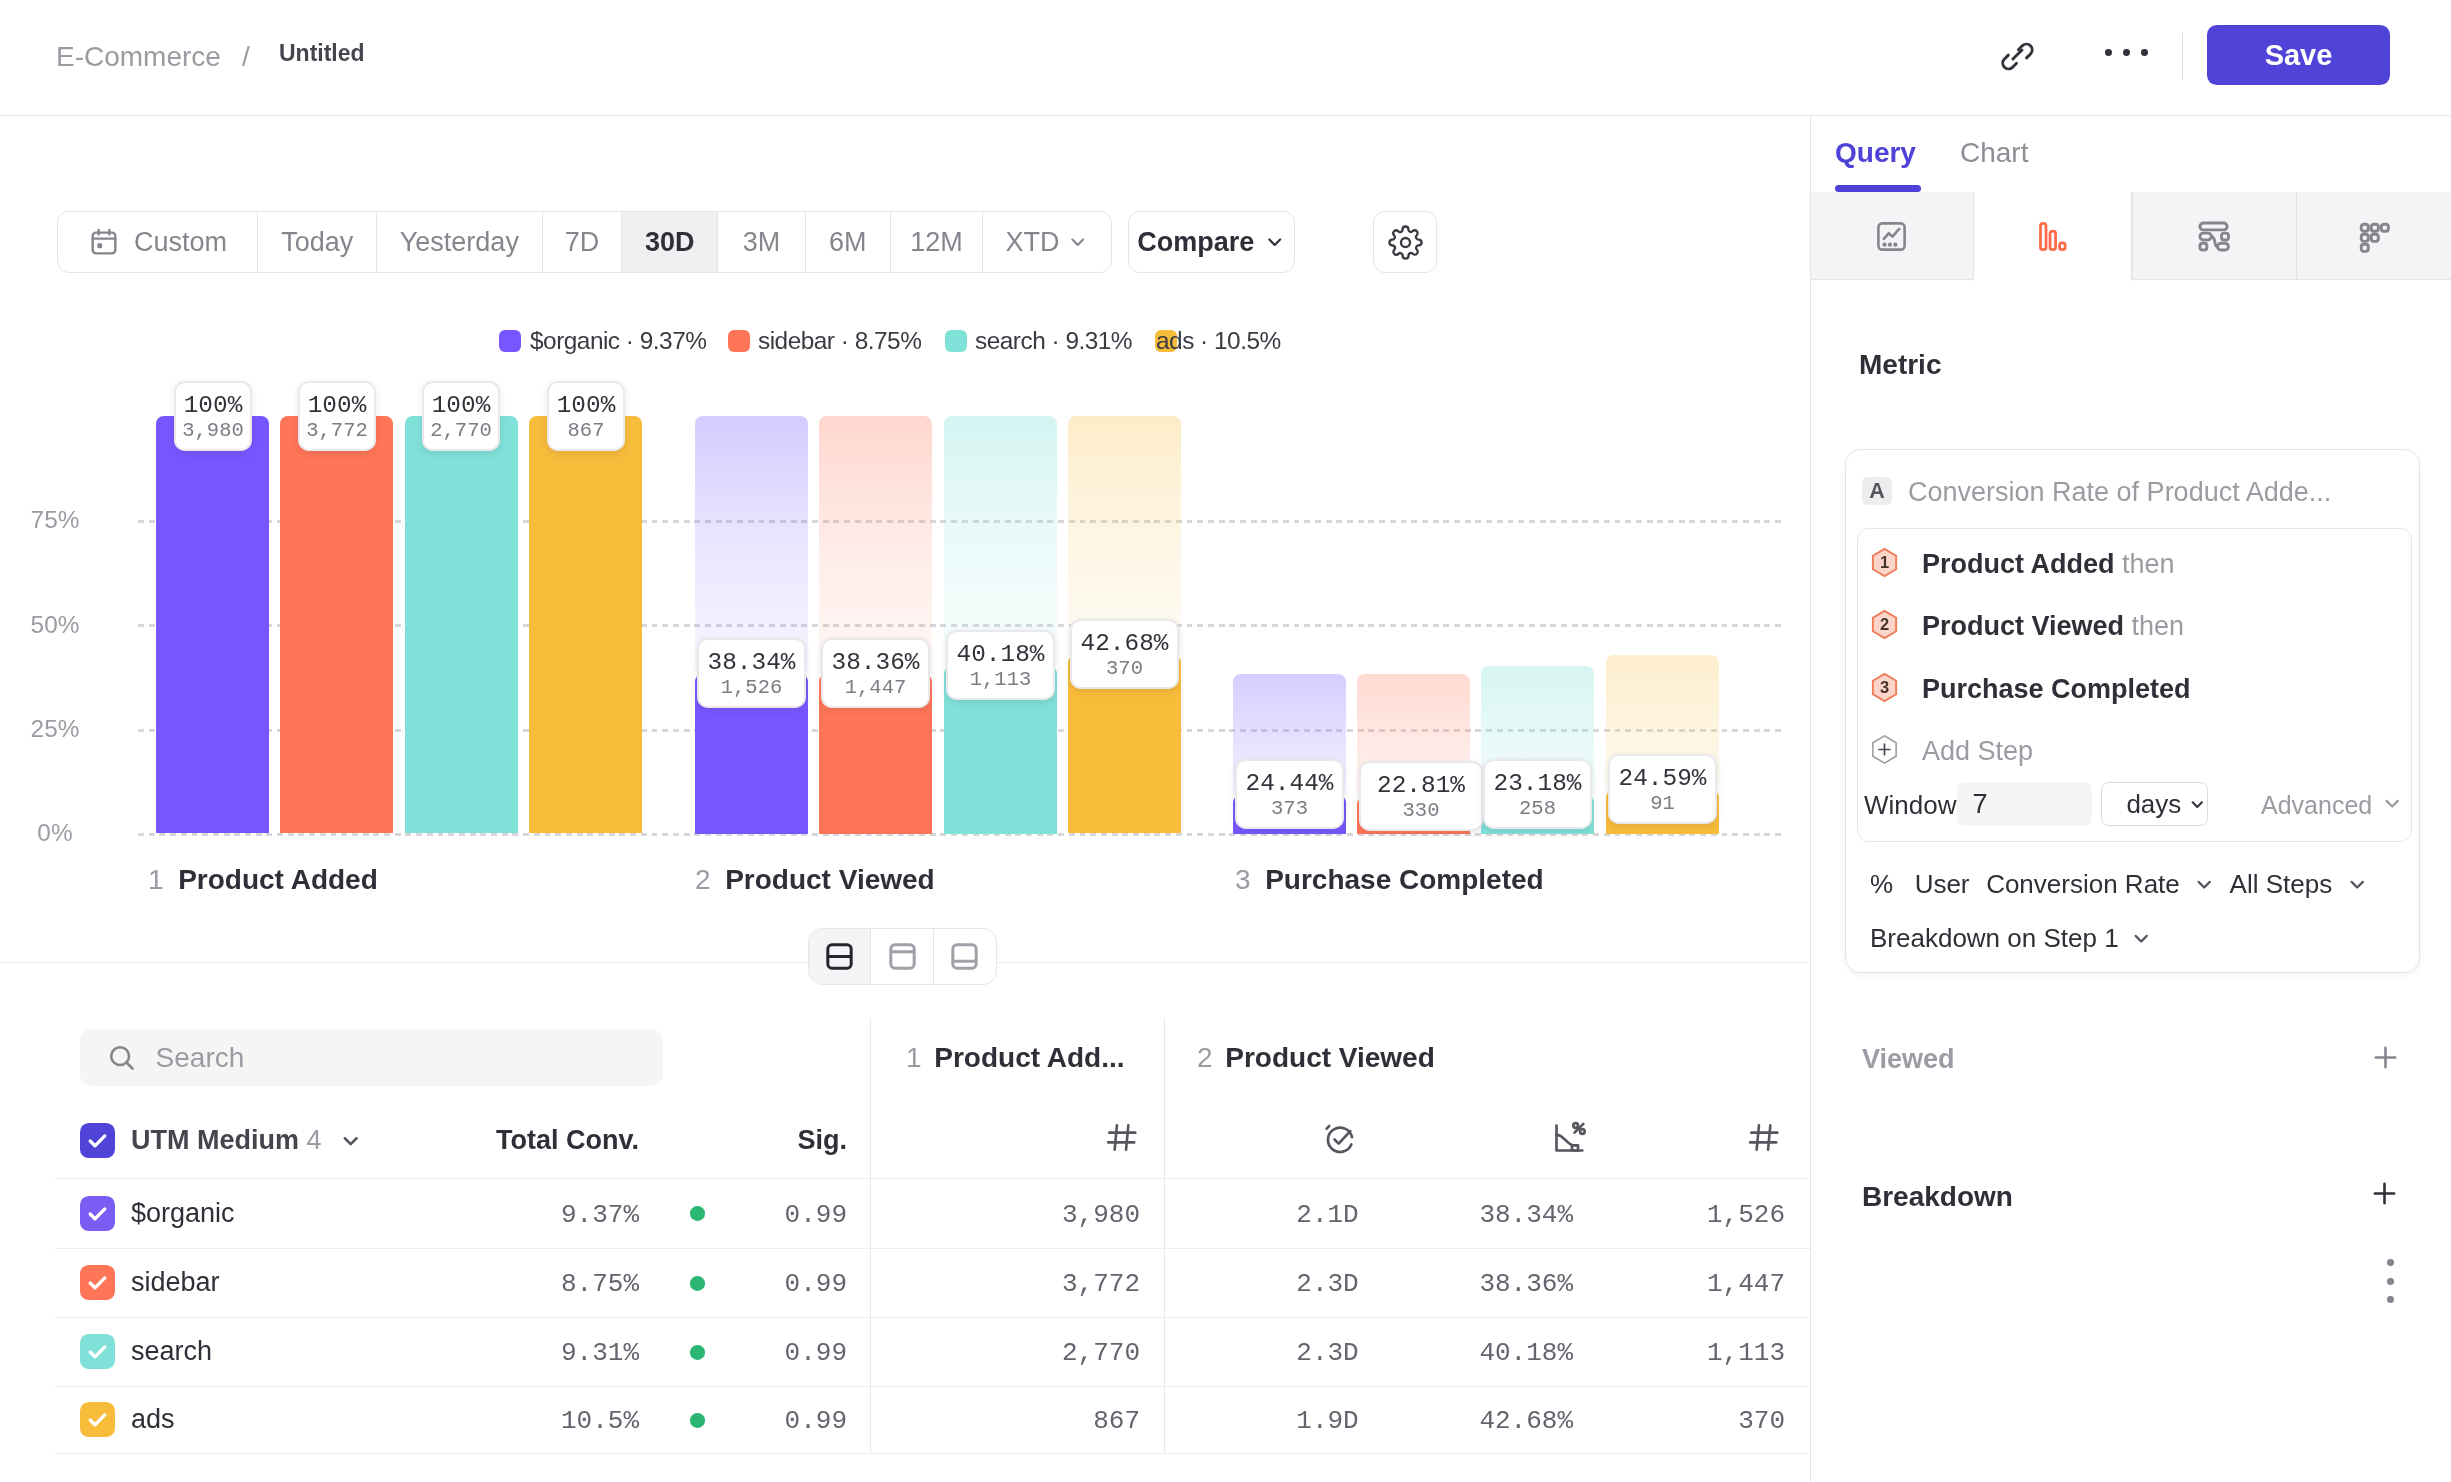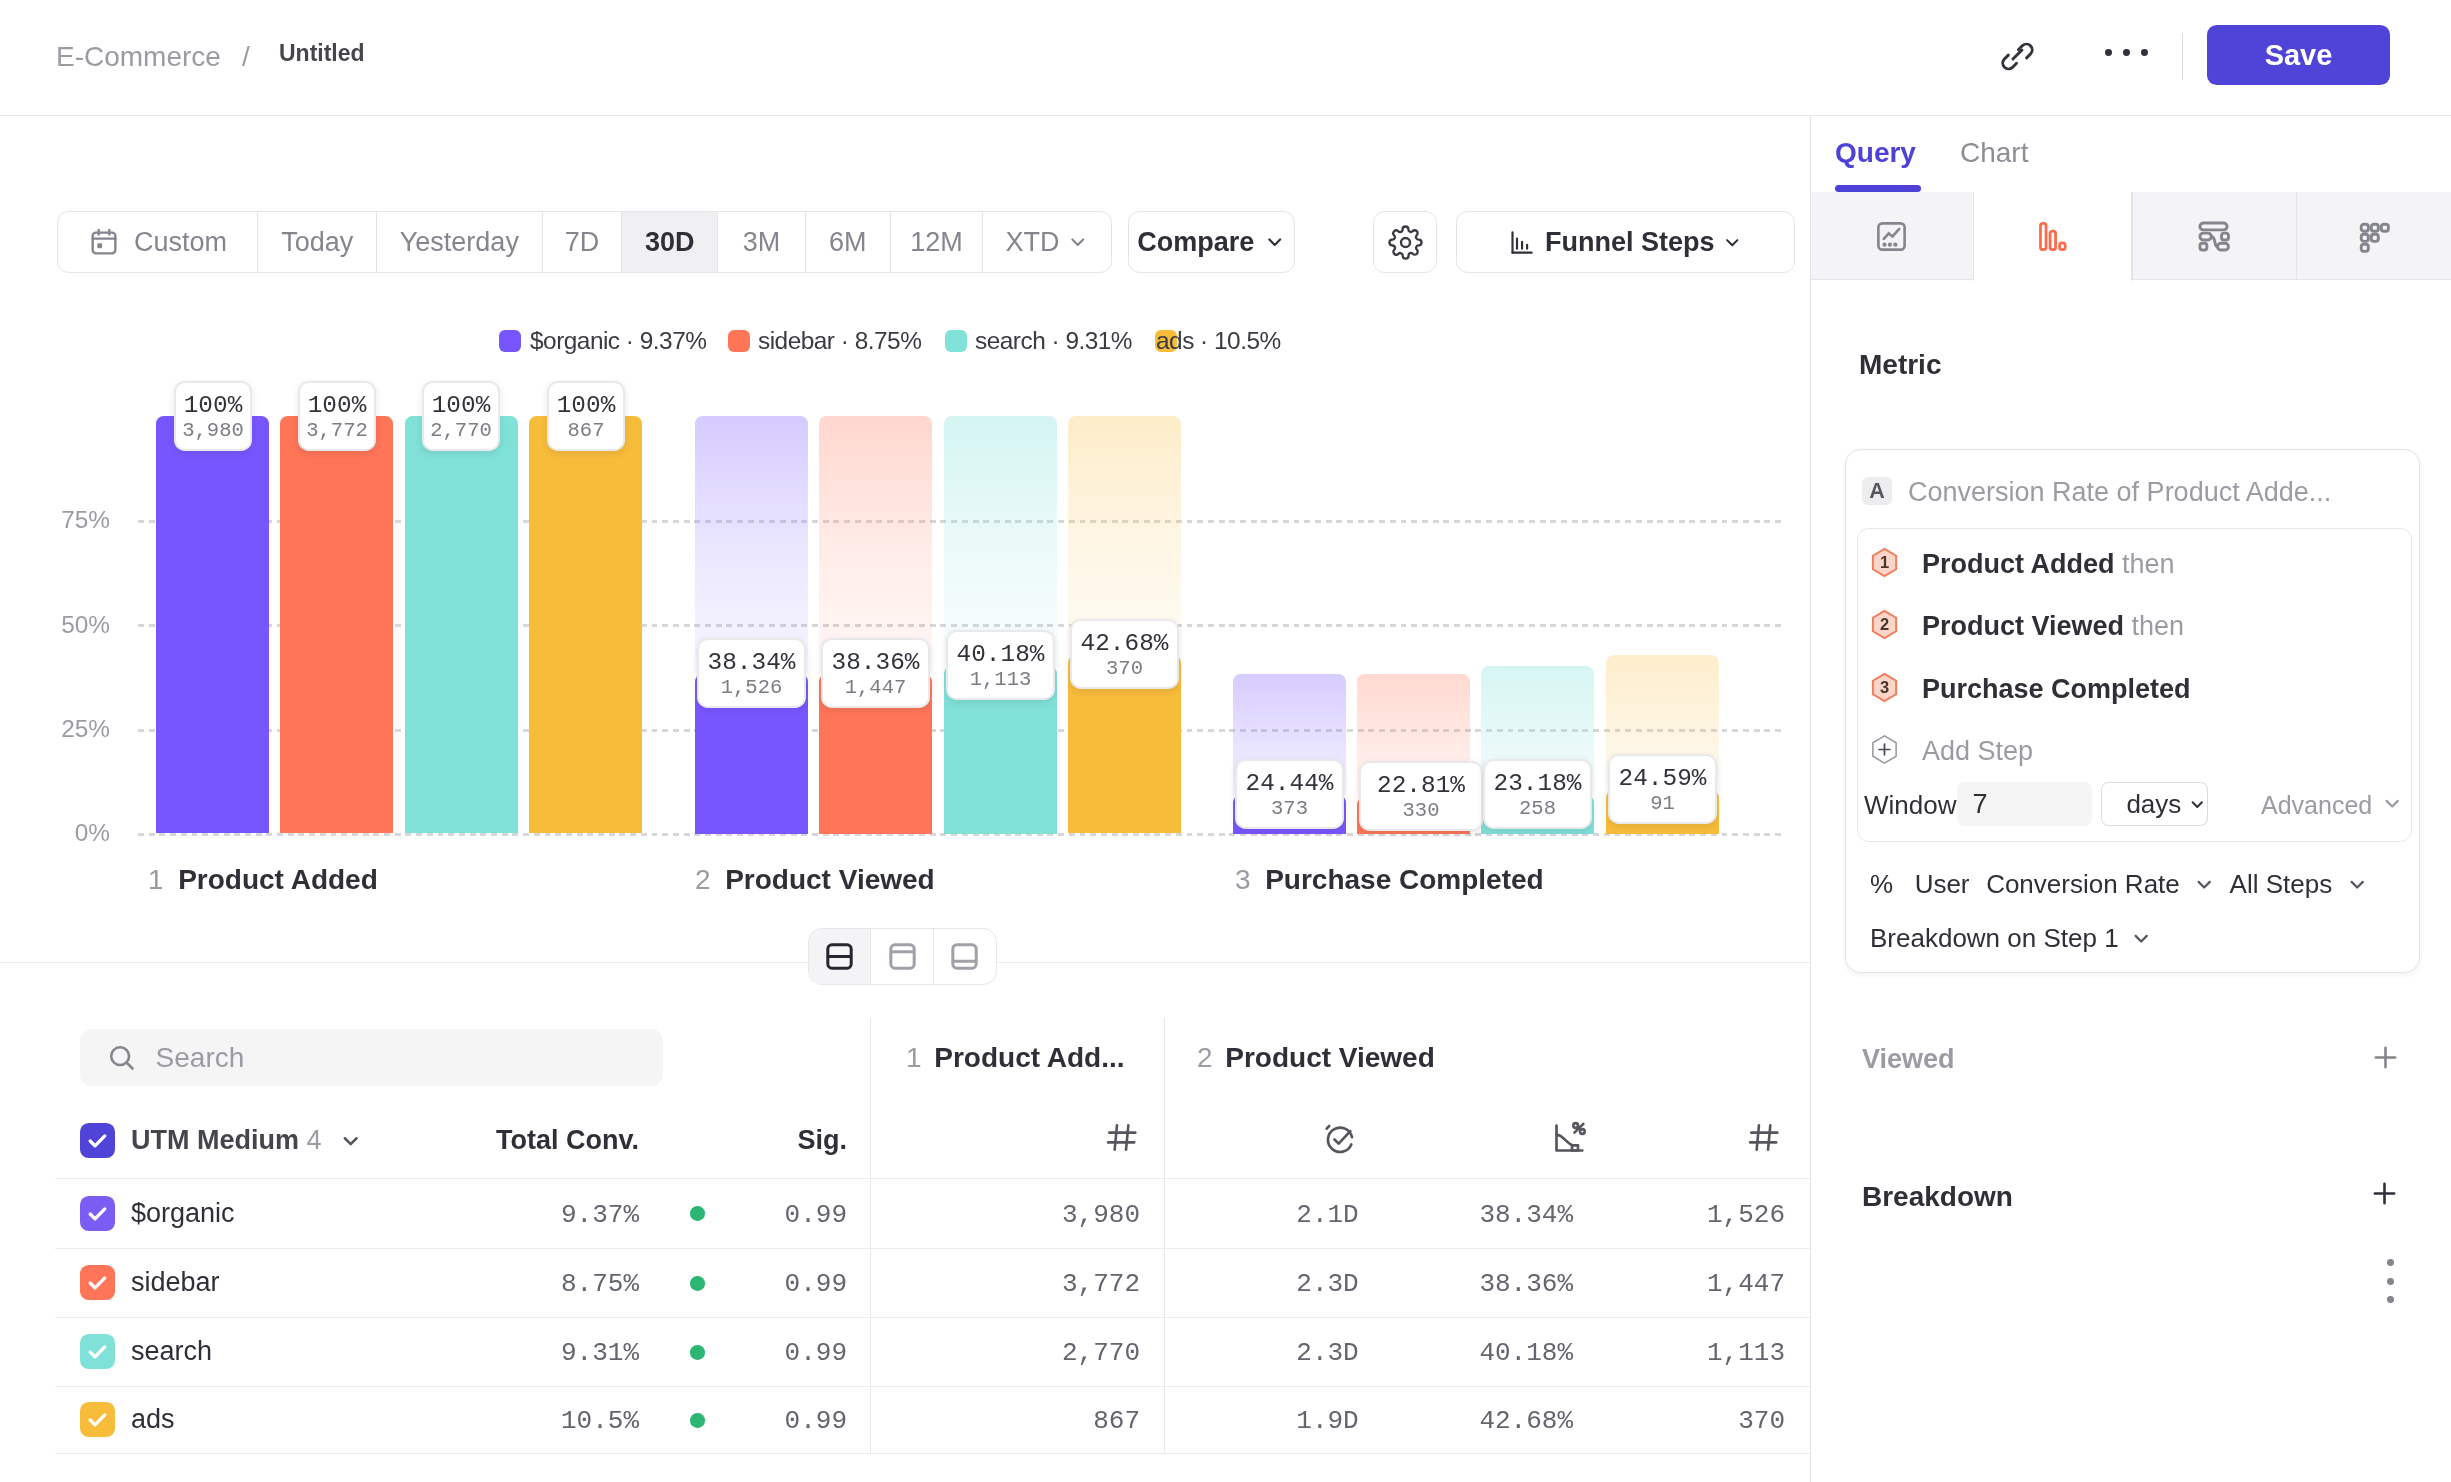--- a/index.html
+++ b/index.html
@@ -2,21 +2,21 @@
 <html><head>
 <meta charset="utf-8">
 <style>
   * { margin:0; padding:0; box-sizing:border-box; }
   html,body { width:2452px; height:1482px; background:#fff; font-family:"Liberation Sans", sans-serif; }
   .abs { position:absolute; }
   #page { position:relative; width:2452px; height:1482px; overflow:hidden; background:#fff; }
   .seg { display:flex; align-items:center; justify-content:center; height:100%; color:#85858e; font-size:27px; }
   .gl { left:138px; width:1647px; height:2.9px;
         background:repeating-linear-gradient(90deg,#d7d7db 0 5.9px,transparent 5.9px 10.7px); }
-  .yl { width:110px; text-align:right; font-size:24.4px; color:#9b9ba3; left:0; }
+  .yl { width:110px; text-align:center; font-size:24.4px; color:#9b9ba3; left:0; }
   .bar { width:113px; border-radius:7.8px 7.8px 0 0; }
   .tip { background:#fff; border:2px solid #e9e9ec; border-radius:10.7px; height:70px;
          box-shadow:0 2.9px 7.8px rgba(40,40,60,0.10); text-align:center; padding-top:8.8px; }
   .t1 { font-family:"Liberation Mono",monospace; font-size:24.4px; font-weight:500; color:#32323a; line-height:27px; }
   .t2 { font-family:"Liberation Mono",monospace; font-size:20.5px; color:#7c7c84; line-height:24.4px; }
   .rowline { left:55px; width:1755px; height:1px; background:#ececef; }
   .cb { width:35px; height:35px; border-radius:8.8px; display:flex; align-items:center; justify-content:center; }
   .rl { font-size:27px; color:#2f2f38; }
   .rv { font-family:"Liberation Mono",monospace; font-size:26px; color:#64646e; text-align:right; }
   .dot { width:14.6px; height:14.6px; border-radius:50%; background:#2bb673; }
@@ -79,33 +79,20 @@
       </svg>
   </div>
 
   <div class="abs" style="left:1373px;top:211px;width:64px;height:62px;border:1px solid #e5e5e9;border-radius:11.7px;display:flex;align-items:center;justify-content:center;">
     <svg width="35" height="35" viewBox="0 0 24 24" fill="none" stroke="#3a3a42" stroke-width="1.6" stroke-linecap="round" stroke-linejoin="round">
       <circle cx="12" cy="12" r="3.1"></circle>
       <path d="M19.4 15a1.65 1.65 0 0 0 .33 1.82l.06.06a2 2 0 1 1-2.83 2.83l-.06-.06a1.65 1.65 0 0 0-1.82-.33 1.65 1.65 0 0 0-1 1.51V21a2 2 0 1 1-4 0v-.09A1.65 1.65 0 0 0 9 19.4a1.65 1.65 0 0 0-1.82.33l-.06.06a2 2 0 1 1-2.83-2.83l.06-.06a1.65 1.65 0 0 0 .33-1.82 1.65 1.65 0 0 0-1.51-1H3a2 2 0 1 1 0-4h.09A1.65 1.65 0 0 0 4.6 9a1.65 1.65 0 0 0-.33-1.82l-.06-.06a2 2 0 1 1 2.83-2.83l.06.06a1.65 1.65 0 0 0 1.82.33H9a1.65 1.65 0 0 0 1-1.51V3a2 2 0 1 1 4 0v.09a1.65 1.65 0 0 0 1 1.51 1.65 1.65 0 0 0 1.82-.33l.06-.06a2 2 0 1 1 2.83 2.83l-.06.06a1.65 1.65 0 0 0-.33 1.82V9a1.65 1.65 0 0 0 1.51 1H21a2 2 0 1 1 0 4h-.09a1.65 1.65 0 0 0-1.51 1z"></path>
     </svg>
   </div>
 
-  <div class="abs" style="left:1456px;top:211px;width:339px;height:62px;border:1px solid #e5e5e9;border-radius:11.7px;display:flex;align-items:center;justify-content:center;color:#2f2f38;font-size:27px;font-weight:600;white-space:nowrap;">
-    <svg width="27" height="27" viewBox="0 0 24 24" fill="none" stroke="#2f2f38" stroke-width="1.9" stroke-linecap="round" style="margin-right:9.8px;flex:none;">
-      <path d="M4 3v18"></path>
-        <path d="M4 21h17"></path>
-      <path d="M8 17.5v-9"></path>
-        <path d="M12.5 17.5v-6"></path>
-        <path d="M17 17.5v-3.4"></path>
-    </svg>
-    Funnel Steps
-    <svg width="20.5" height="20.5" viewBox="0 0 24 24" fill="none" stroke="#2f2f38" stroke-width="2.4" stroke-linecap="round" stroke-linejoin="round" style="margin-left:7.8px;flex:none;">
-        <path d="M6 9.5l6 6 6-6"></path>
-      </svg>
-  </div>
 
   <div class="abs sw" style="left:499px;background:#7856ff;"></div>
   <div class="abs lg" style="left:530px;">$organic&nbsp;·&nbsp;9.37%</div>
   <div class="abs sw" style="left:728px;background:#ff7557;"></div>
   <div class="abs lg" style="left:758px;">sidebar&nbsp;·&nbsp;8.75%</div>
   <div class="abs sw" style="left:945px;background:#80e1d9;"></div>
   <div class="abs lg" style="left:975px;">search&nbsp;·&nbsp;9.31%</div>
   <div class="abs sw" style="left:1155px;background:#f8bc3b;"></div>
   <div class="abs lg" style="left:1120px;margin-left:36px;">ads&nbsp;·&nbsp;10.5%</div>
 

